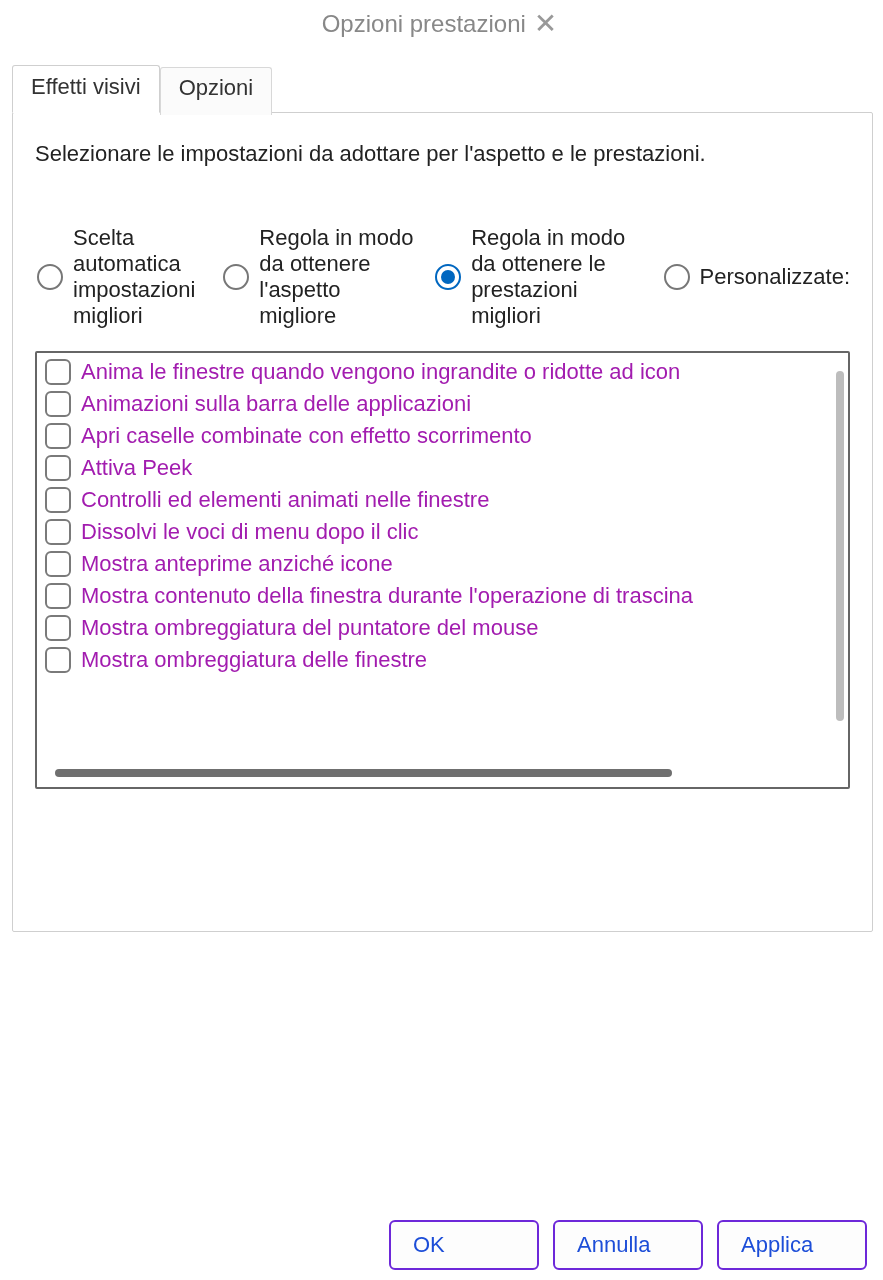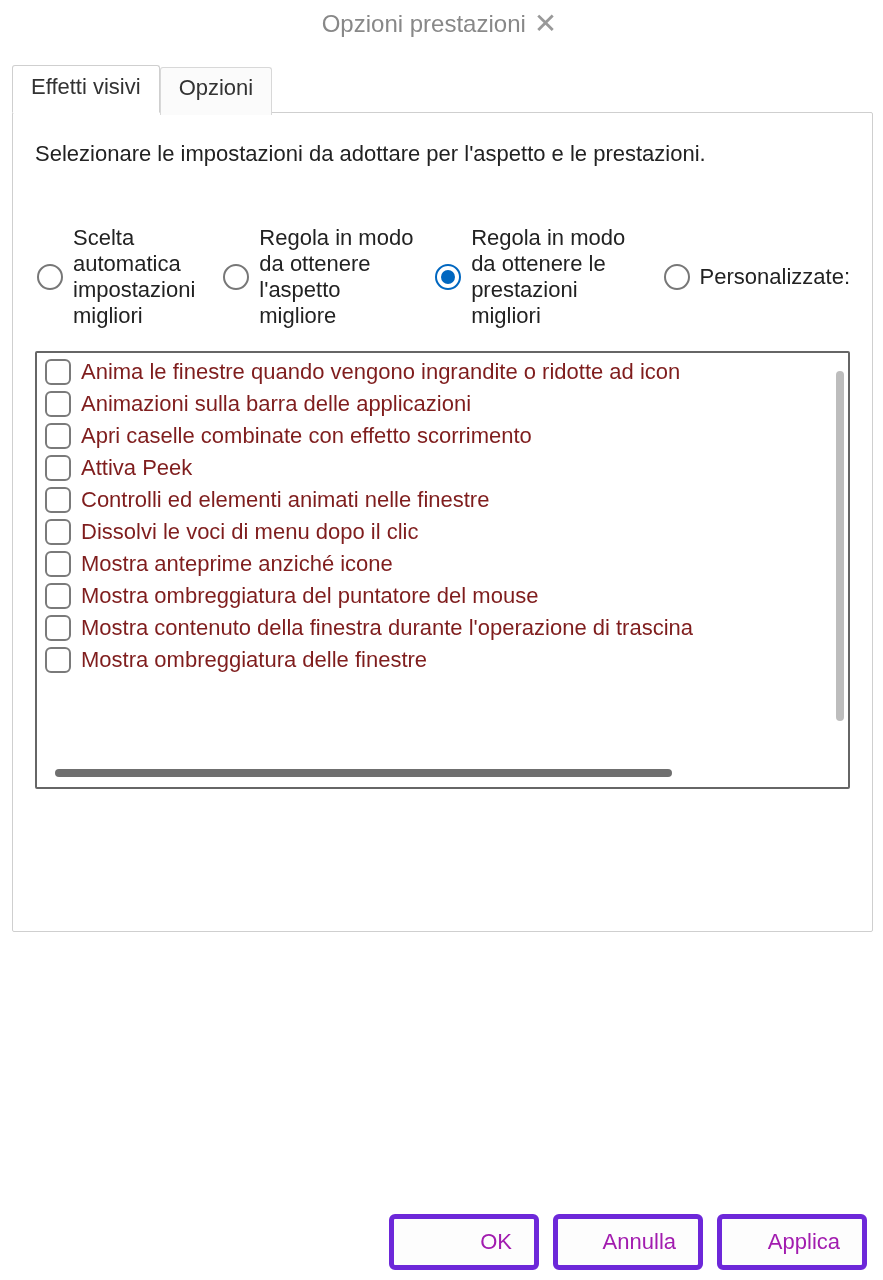--- a/index.html
+++ b/index.html
@@ -126,21 +126,21 @@
       display: flex;
       flex-direction: column;
       gap: 6px;
       height: calc(100% - 28px);
     }
     .check-row {
       display: flex;
       align-items: center;
       gap: 10px;
       font-size: 22px;
-      color: #7f1d1d;
+      color: #a21caf;
       white-space: nowrap;
       overflow: hidden;
     }
     .checkbox {
       width: 26px;
       height: 26px;
       border: 2px solid #7a7a7a;
       border-radius: 6px;
       flex-shrink: 0;
       background: #fff;
@@ -172,25 +172,25 @@
       position: absolute;
       bottom: 10px;
       right: 16px;
       display: flex;
       gap: 14px;
     }
     .btn {
       min-width: 150px;
       padding: 10px 22px;
       font-size: 22px;
-      border: 5px solid #6d28d9;
+      border: 2px solid #6d28d9;
       border-radius: 6px;
       background: #fdfdfd;
-      text-align: right;
-      color: #a21caf;
+      text-align: left;
+      color: #1d4ed8;
     }
   </style>
 </head>
 <body>
 
 <div class="titlebar">
   <div class="titlebar-title">Opzioni prestazioni</div>
   <div class="close-x">✕</div>
 </div>
 
@@ -247,25 +247,25 @@
         <div class="check-row">
           <span class="checkbox"></span>
           <span>Dissolvi le voci di menu dopo il clic</span>
         </div>
         <div class="check-row">
           <span class="checkbox"></span>
           <span>Mostra anteprime anziché icone</span>
         </div>
         <div class="check-row">
           <span class="checkbox"></span>
+          <span>Mostra contenuto della finestra durante l'operazione di trascina</span>
+        </div>
+        <div class="check-row">
+          <span class="checkbox"></span>
           <span>Mostra ombreggiatura del puntatore del mouse</span>
-        </div>
-        <div class="check-row">
-          <span class="checkbox"></span>
-          <span>Mostra contenuto della finestra durante l'operazione di trascina</span>
         </div>
         <div class="check-row">
           <span class="checkbox"></span>
           <span>Mostra ombreggiatura delle finestre</span>
         </div>
       </div>
       <div class="v-scroll-hint"></div>
       <div class="h-scroll-track">
         <div class="h-scroll-thumb"></div>
       </div>

